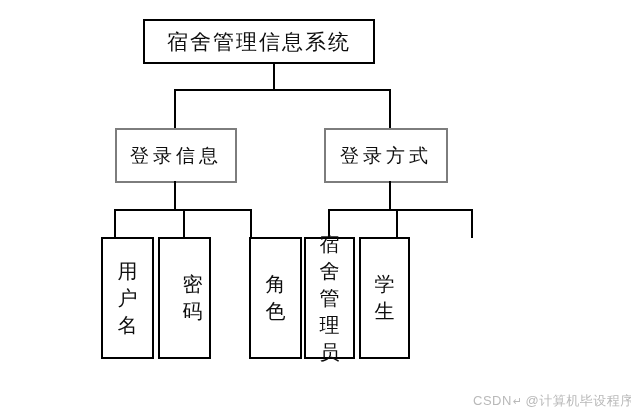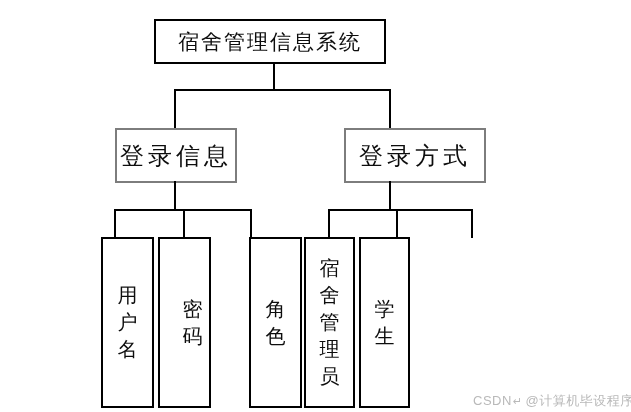--- a/index.html
+++ b/index.html
@@ -15,32 +15,32 @@
   .box {
     position: absolute;
     box-sizing: border-box;
     border: 2px solid #000000;
     background: #ffffff;
     display: flex;
     align-items: center;
     justify-content: center;
   }
   .node-root {
-    left: 154px; top: 19px; width: 232px; height: 45px;
+    left: 143px; top: 19px; width: 232px; height: 45px;
     font-size: 21px; letter-spacing: 2px;
   }
   .node-branch {
     top: 128px; height: 55px;
-    font-size: 24px; letter-spacing: 4px;
+    font-size: 19px; letter-spacing: 4px;
     border-color: #7d7d7d;
   }
   .node-branch-left  { left: 115px; width: 122px; }
-  .node-branch-right { left: 344px; width: 142px; }
+  .node-branch-right { left: 324px; width: 124px; }
   .node-leaf {
-    top: 237px; height: 171px;
+    top: 237px; height: 122px;
     font-size: 20px;
   }
   .vlabel {
     display: block;
     width: 22px;
     line-height: 27px;
     text-align: center;
     word-break: break-all;
   }
   .leaf-1 { left: 89px;  width: 53px; margin-left: 12px; }

